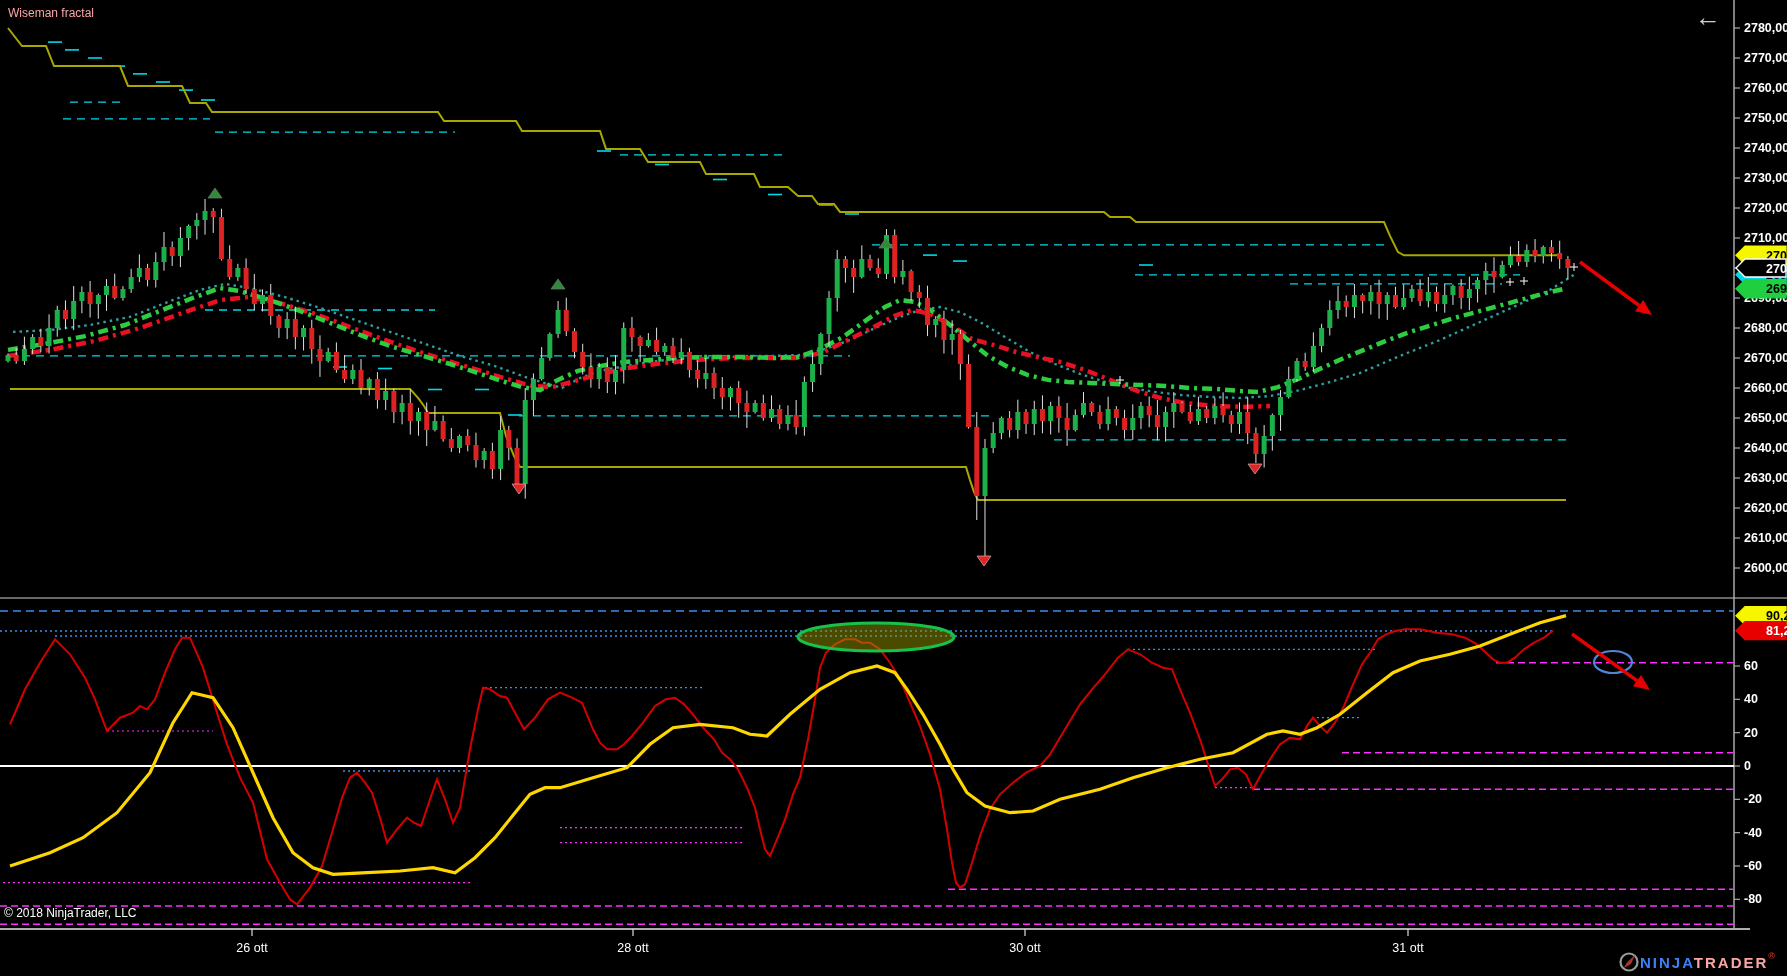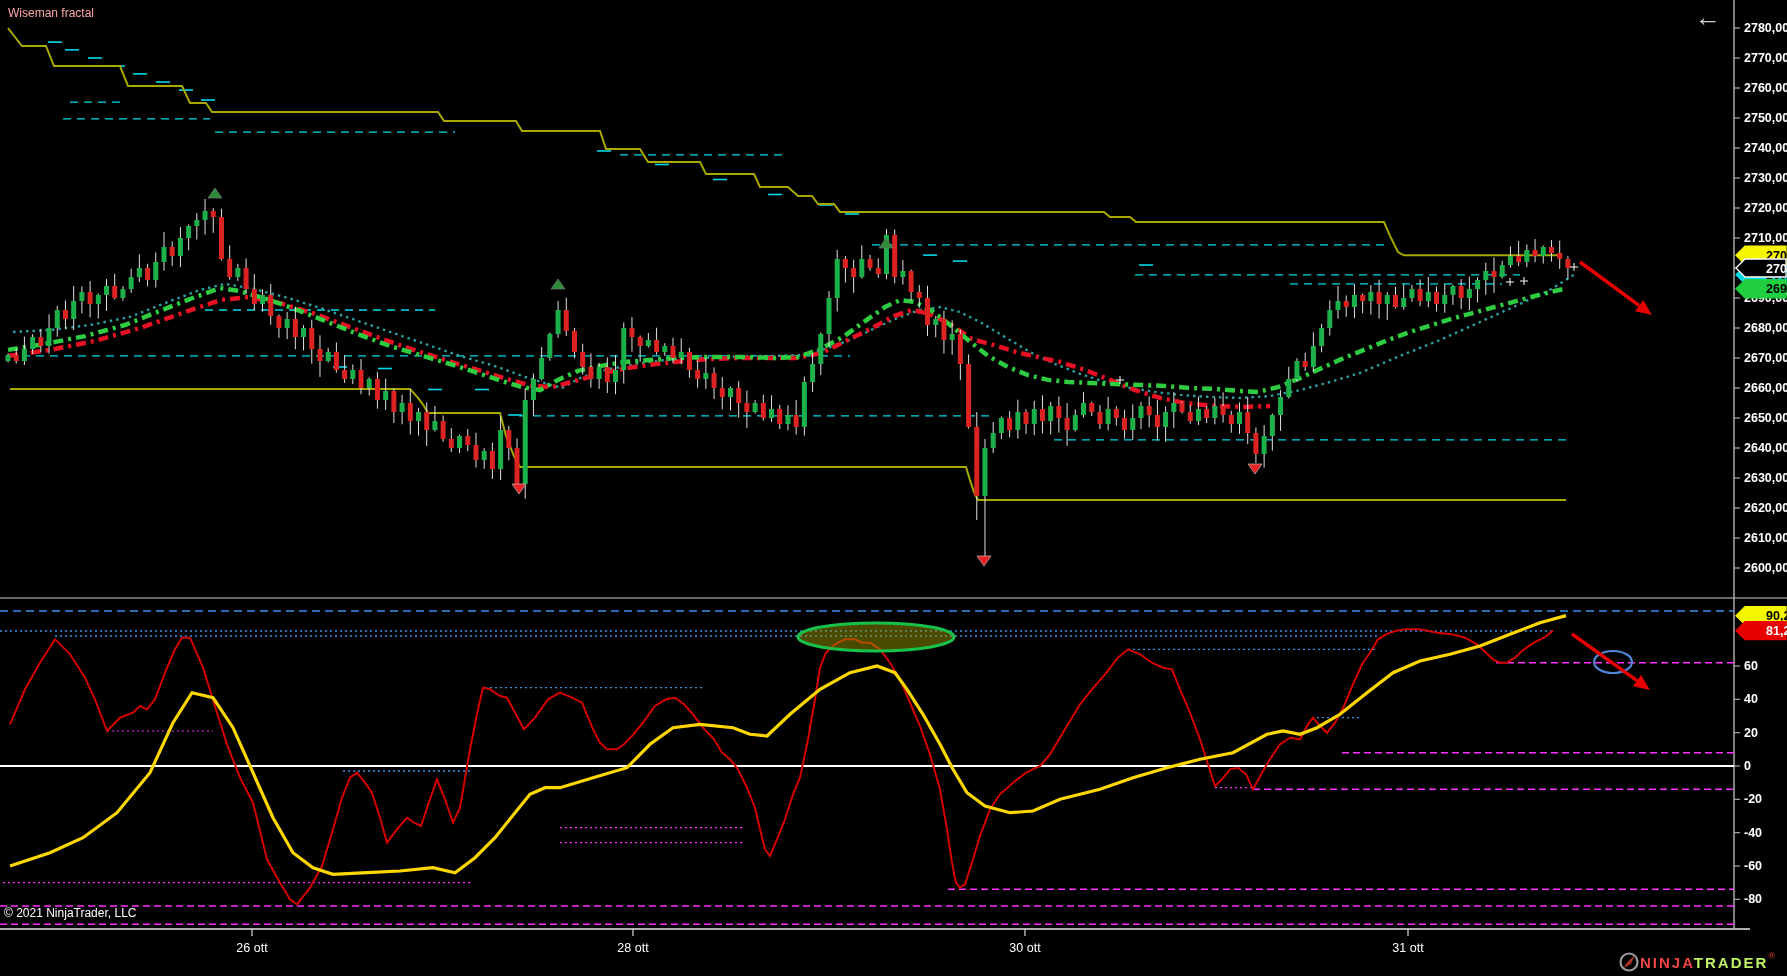--- a/index.html
+++ b/index.html
@@ -1,21 +1,21 @@
 <!DOCTYPE html>
 <html><head>
 <meta charset="utf-8">
 <style>
   html,body{margin:0;padding:0;background:#000;width:1787px;height:976px;overflow:hidden;
     font-family:"Liberation Sans",sans-serif;}
   .abs{position:absolute;}
   #title{left:8px;top:6px;color:#fca5a5;font-size:12px;}
   #copyright{left:4px;top:906px;color:#fff;font-size:12px;}
   #logo{right:10px;top:951px;font-size:15px;font-weight:bold;letter-spacing:2px;}
-  #logo .ninja{color:#ef4444;} #logo .trader{color:#bef264;} #logo .reg{color:#b03328;font-size:9px;vertical-align:top;}
+  #logo .ninja{color:#3b82f6;} #logo .trader{color:#fca5a5;} #logo .reg{color:#b03328;font-size:9px;vertical-align:top;}
   svg text{font-family:"Liberation Sans",sans-serif;}
 </style>
 </head>
 <body>
 
 <svg id="chart" class="abs" style="left:0;top:0" width="1787" height="976">
     <rect x="0" y="0" width="1787" height="976" fill="#000000"></rect>
     <g>
       <line x1="8" y1="355.90000000000055" x2="850" y2="355.90000000000055" stroke="#00d9e8" stroke-width="1.4" stroke-dasharray="8,6"></line>
       <line x1="205" y1="310" x2="435" y2="310" stroke="#00d9e8" stroke-width="1.4" stroke-dasharray="8,6"></line>
@@ -583,19 +583,19 @@
       <text x="1025" y="952" fill="#fff" font-size="12.5" text-anchor="middle">30 ott</text>
       <line x1="1408" y1="929" x2="1408" y2="936" stroke="#ddd" stroke-width="1.2"></line>
       <text x="1408" y="952" fill="#fff" font-size="12.5" text-anchor="middle">31 ott</text>
     </g>
     <g>
       <text x="1708" y="26" fill="#cfcfcf" font-size="26" text-anchor="middle">←</text>
     </g>
   </svg>
 
 <div id="title" class="abs">Wiseman fractal</div>
-<div id="copyright" class="abs">© 2021 NinjaTrader, LLC</div>
+<div id="copyright" class="abs">© 2018 NinjaTrader, LLC</div>
 <div id="logo" class="abs">
   <svg width="22" height="22" style="vertical-align:-5px">
     <circle cx="11" cy="11" r="8.5" fill="none" stroke="#9a9a9a" stroke-width="2.2"></circle>
     <path d="M 6,17 C 9,10 13,8 17,4 L 13,13 Z" fill="#b03328"></path>
   </svg><span class="ninja">NINJA</span><span class="trader">TRADER</span><span class="reg">®</span>
 </div>
 
 </body></html>

